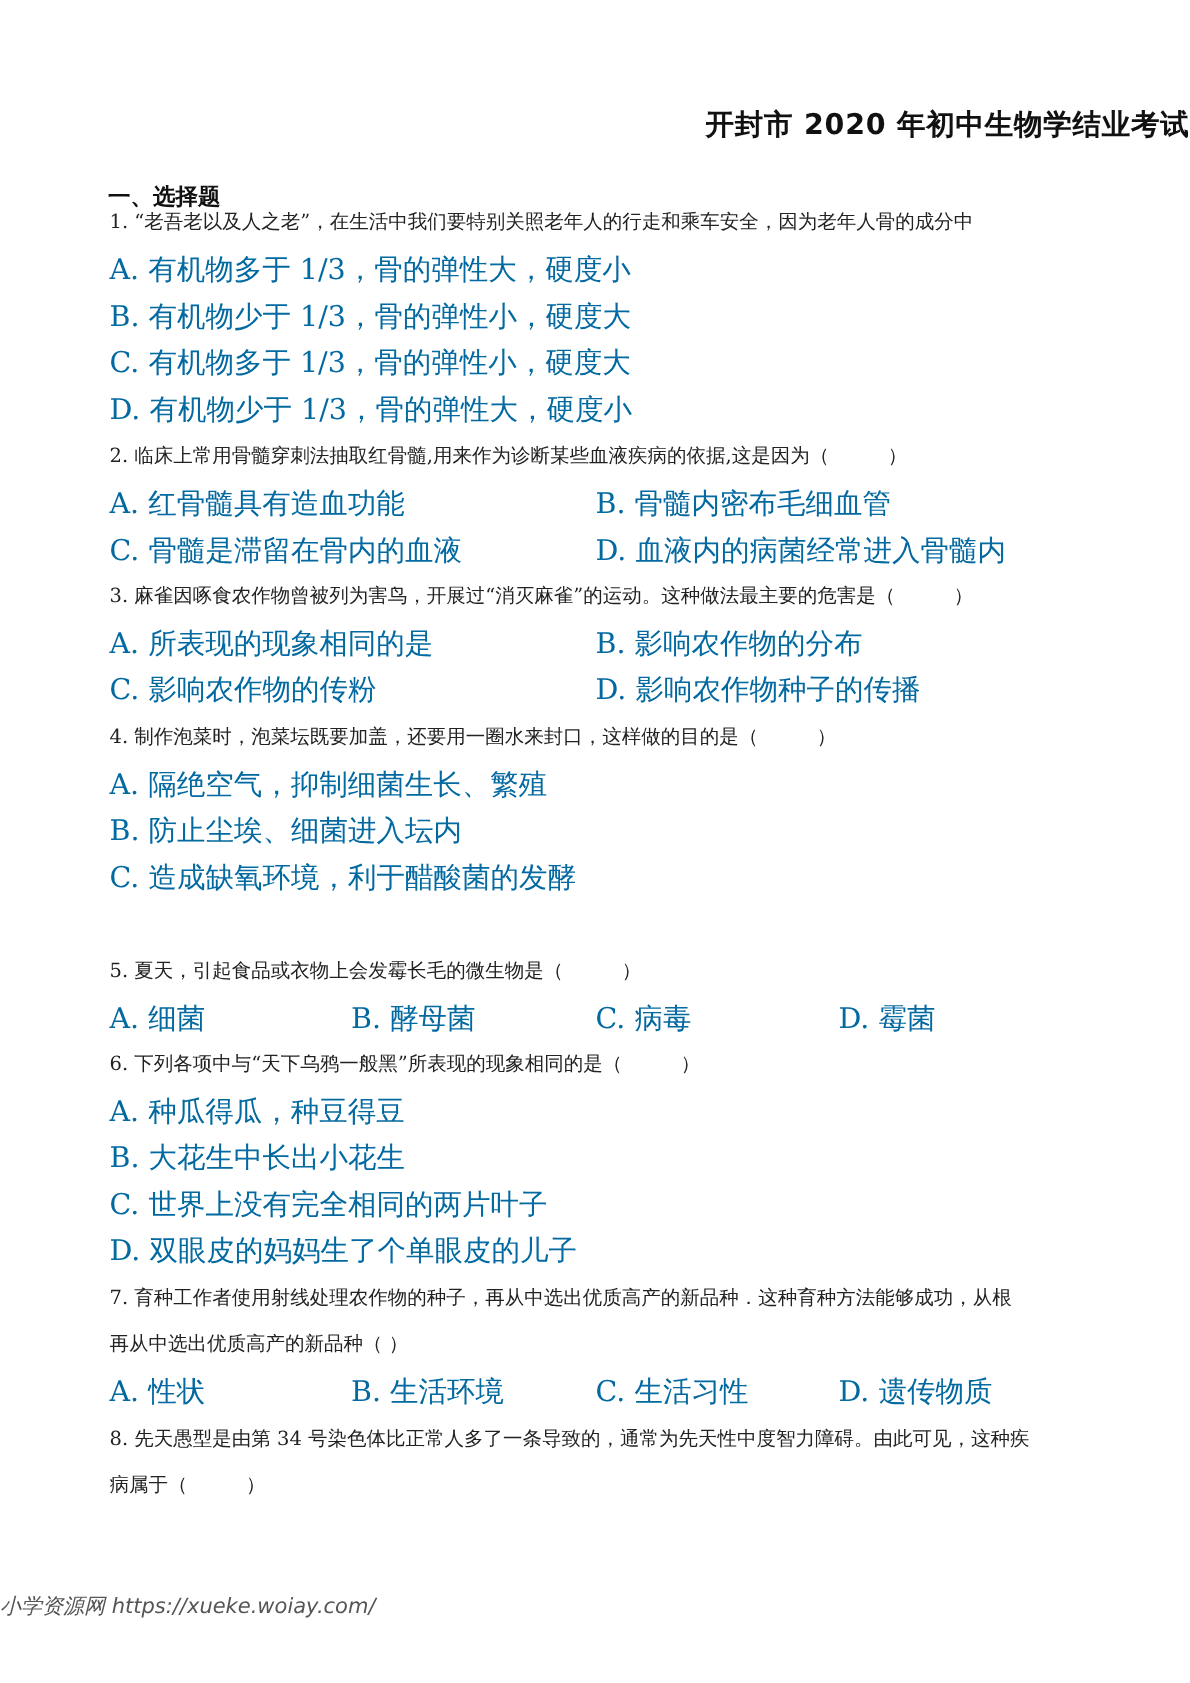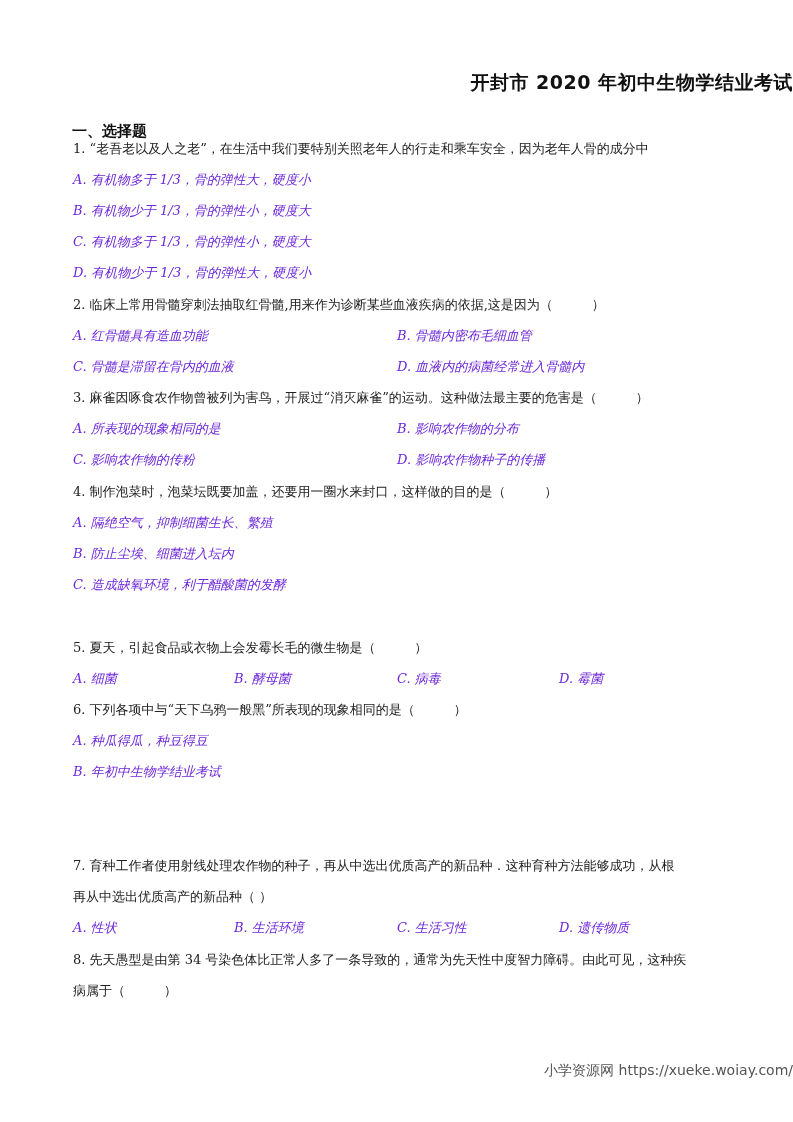--- a/index.html
+++ b/index.html
@@ -5,23 +5,23 @@
   html, body { margin: 0; padding: 0; background: #ffffff; }
   body { width: 793px; height: 1122px; position: relative; overflow: hidden;
          font-family: "DejaVu Serif", "Liberation Serif", serif; color: #1a1a1a; }
   .page { position: absolute; left: 0; top: 0; width: 793px; height: 1122px; }
   .title { position: absolute; top: 70px; left: 0; width: 793px; text-align: right;
            font-family: "DejaVu Sans", "Liberation Sans", sans-serif; font-weight: bold;
            font-size: 19px; letter-spacing: 0.5px; color: #111; }
   .section { position: absolute; left: 72px; top: 108px; font-size: 15px; font-weight: bold;
              font-family: "DejaVu Sans", "Liberation Sans", sans-serif; color: #111; margin-top: 14px; }
   .line { position: absolute; left: 73px; font-size: 13px; line-height: 18px; white-space: nowrap; color: #222; }
-  .opt { position: absolute; font-size: 13px; line-height: 18px; white-space: nowrap; color: #6d28d9; font-style: italic; }
-  .footer { position: absolute; top: 1062px; left: 0; width: 793px; text-align: right;
-            font-family: "DejaVu Sans", "Liberation Sans", sans-serif; font-size: 14px; color: #555; }
+  .opt { position: absolute; font-size: 19px; line-height: 18px; white-space: nowrap; color: #0369a1; }
+  .footer { position: absolute; top: 1062px; left: 0; width: 793px; text-align: left;
+            font-family: "DejaVu Sans", "Liberation Sans", sans-serif; font-size: 14px; color: #555; font-style: italic; }
 </style>
 </head>
 <body>
 
 <div class="page">
   <div class="title">开封市 2020 年初中生物学结业考试</div>
   <div class="section">一、选择题</div>
 
   <div class="line" style="top:140px">1. “老吾老以及人之老”，在生活中我们要特别关照老年人的行走和乘车安全，因为老年人骨的成分中</div>
   <div class="opt" style="left:73px;top:171px">A.  有机物多于 1/3，骨的弹性大，硬度小</div>
@@ -47,21 +47,23 @@
   <div class="opt" style="left:73px;top:576px">C.  造成缺氧环境，利于醋酸菌的发酵</div>
 
   <div class="line" style="top:639px">5. 夏天，引起食品或衣物上会发霉长毛的微生物是（　　　）</div>
   <div class="opt" style="left:73px;top:670px">A.  细菌</div>
   <div class="opt" style="left:234px;top:670px">B.  酵母菌</div>
   <div class="opt" style="left:397px;top:670px">C.  病毒</div>
   <div class="opt" style="left:559px;top:670px">D.  霉菌</div>
 
   <div class="line" style="top:701px">6. 下列各项中与“天下乌鸦一般黑”所表现的现象相同的是（　　　）</div>
   <div class="opt" style="left:73px;top:732px">A.  种瓜得瓜，种豆得豆</div>
-  <div class="opt" style="left:73px;top:763px">B.  年初中生物学结业考试</div>
+  <div class="opt" style="left:73px;top:763px">B.  大花生中长出小花生</div>
+  <div class="opt" style="left:73px;top:794px">C.  世界上没有完全相同的两片叶子</div>
+  <div class="opt" style="left:73px;top:825px">D.  双眼皮的妈妈生了个单眼皮的儿子</div>
 
   <div class="line" style="top:857px">7. 育种工作者使用射线处理农作物的种子，再从中选出优质高产的新品种．这种育种方法能够成功，从根</div>
   <div class="line" style="top:888px">再从中选出优质高产的新品种（ ）</div>
   <div class="opt" style="left:73px;top:919px">A.  性状</div>
   <div class="opt" style="left:234px;top:919px">B.  生活环境</div>
   <div class="opt" style="left:397px;top:919px">C.  生活习性</div>
   <div class="opt" style="left:559px;top:919px">D.  遗传物质</div>
 
   <div class="line" style="top:951px">8. 先天愚型是由第 34 号染色体比正常人多了一条导致的，通常为先天性中度智力障碍。由此可见，这种疾</div>
   <div class="line" style="top:982px">病属于（　　　）</div>

